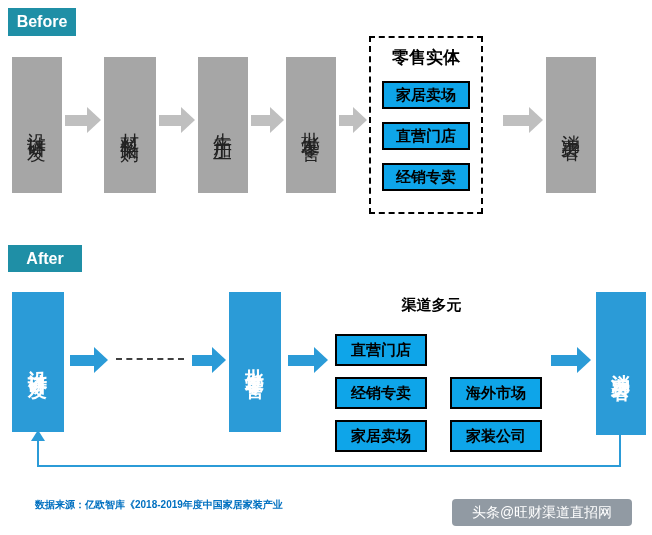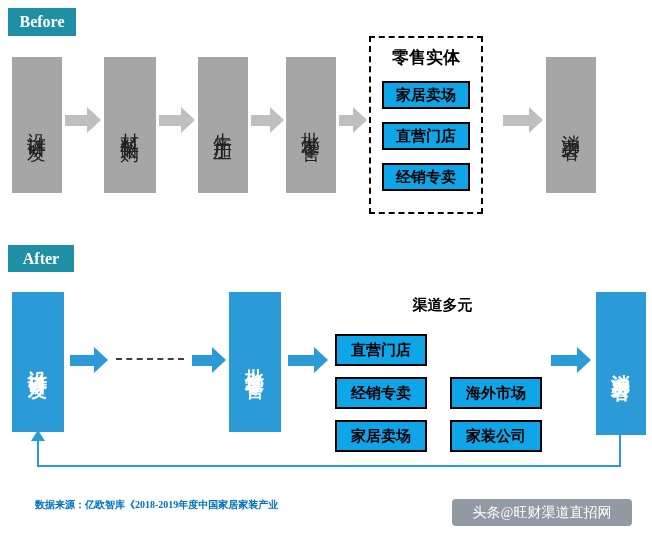--- a/index.html
+++ b/index.html
@@ -1,18 +1,18 @@
 <!DOCTYPE html>
 <html><head>
 <meta charset="utf-8">
 <style>
   html,body{margin:0;padding:0;background:#fff;}
   .canvas{
     position:relative;width:652px;height:535px;background:#ffffff;overflow:hidden;
-    font-family:Liberation Serif, serif;
+    font-family:Liberation Sans, sans-serif;
   }
   .tag{
     position:absolute;background:#1f8fa6;color:#ffffff;font-weight:700;font-size:16px;
     display:flex;align-items:center;justify-content:center;
   }
   .node{
     position:absolute;display:flex;align-items:center;justify-content:center;text-align:center;
   }
   .node-gray{background:#a6a6a6;color:#222222;}
   .node-blue{background:#2b9bd7;color:#ffffff;font-weight:700;}
@@ -32,21 +32,21 @@
   }
   .group-title{font-weight:700;font-size:17px;color:#000;margin-bottom:12px;}
   .white-box{
     background:#0ea5e9;border:2px solid #000;box-sizing:border-box;
     display:flex;align-items:center;justify-content:center;
     font-weight:700;font-size:15px;color:#000;
   }
   .dashed-group .white-box{width:88px;height:28px;margin-bottom:13px;}
   .grid-box{position:absolute;width:92px;height:32px;}
   .channels-title{
-    position:absolute;left:339px;top:296px;width:207px;text-align:center;
+    position:absolute;left:328px;top:296px;width:207px;text-align:center;
     font-weight:700;font-size:15px;color:#000;
   }
   .dashed-line{position:absolute;border-top:2px dashed #404040;}
   .fb{position:absolute;background:#2b9bd7;}
   .fb-arrowhead{
     position:absolute;width:0;height:0;
     border-left:7px solid transparent;border-right:7px solid transparent;
     border-bottom:11px solid #2b9bd7;
   }
   .source-text{
@@ -111,21 +111,21 @@
 
   <div class="block-arrow arrow-gray" style="left:503px;top:107px;width:40px;">
     <div class="shaft"></div>
     <div class="head"></div>
   </div>
 
   <div class="node node-gray" style="left:546px;top:57px;width:50px;height:136px;">
     <span class="vtext">消费者</span>
   </div>
 
-  <div class="tag" style="left:8px;top:245px;width:66px;height:27px;">After</div>
+  <div class="tag" style="left:8px;top:245px;width:74px;height:27px;">After</div>
 
   <div class="node node-blue" style="left:12px;top:292px;width:52px;height:140px;">
     <span class="vtext">设计研发</span>
   </div>
 
   <div class="block-arrow arrow-blue" style="left:70px;top:347px;width:38px;">
     <div class="shaft"></div>
     <div class="head"></div>
   </div>
 

